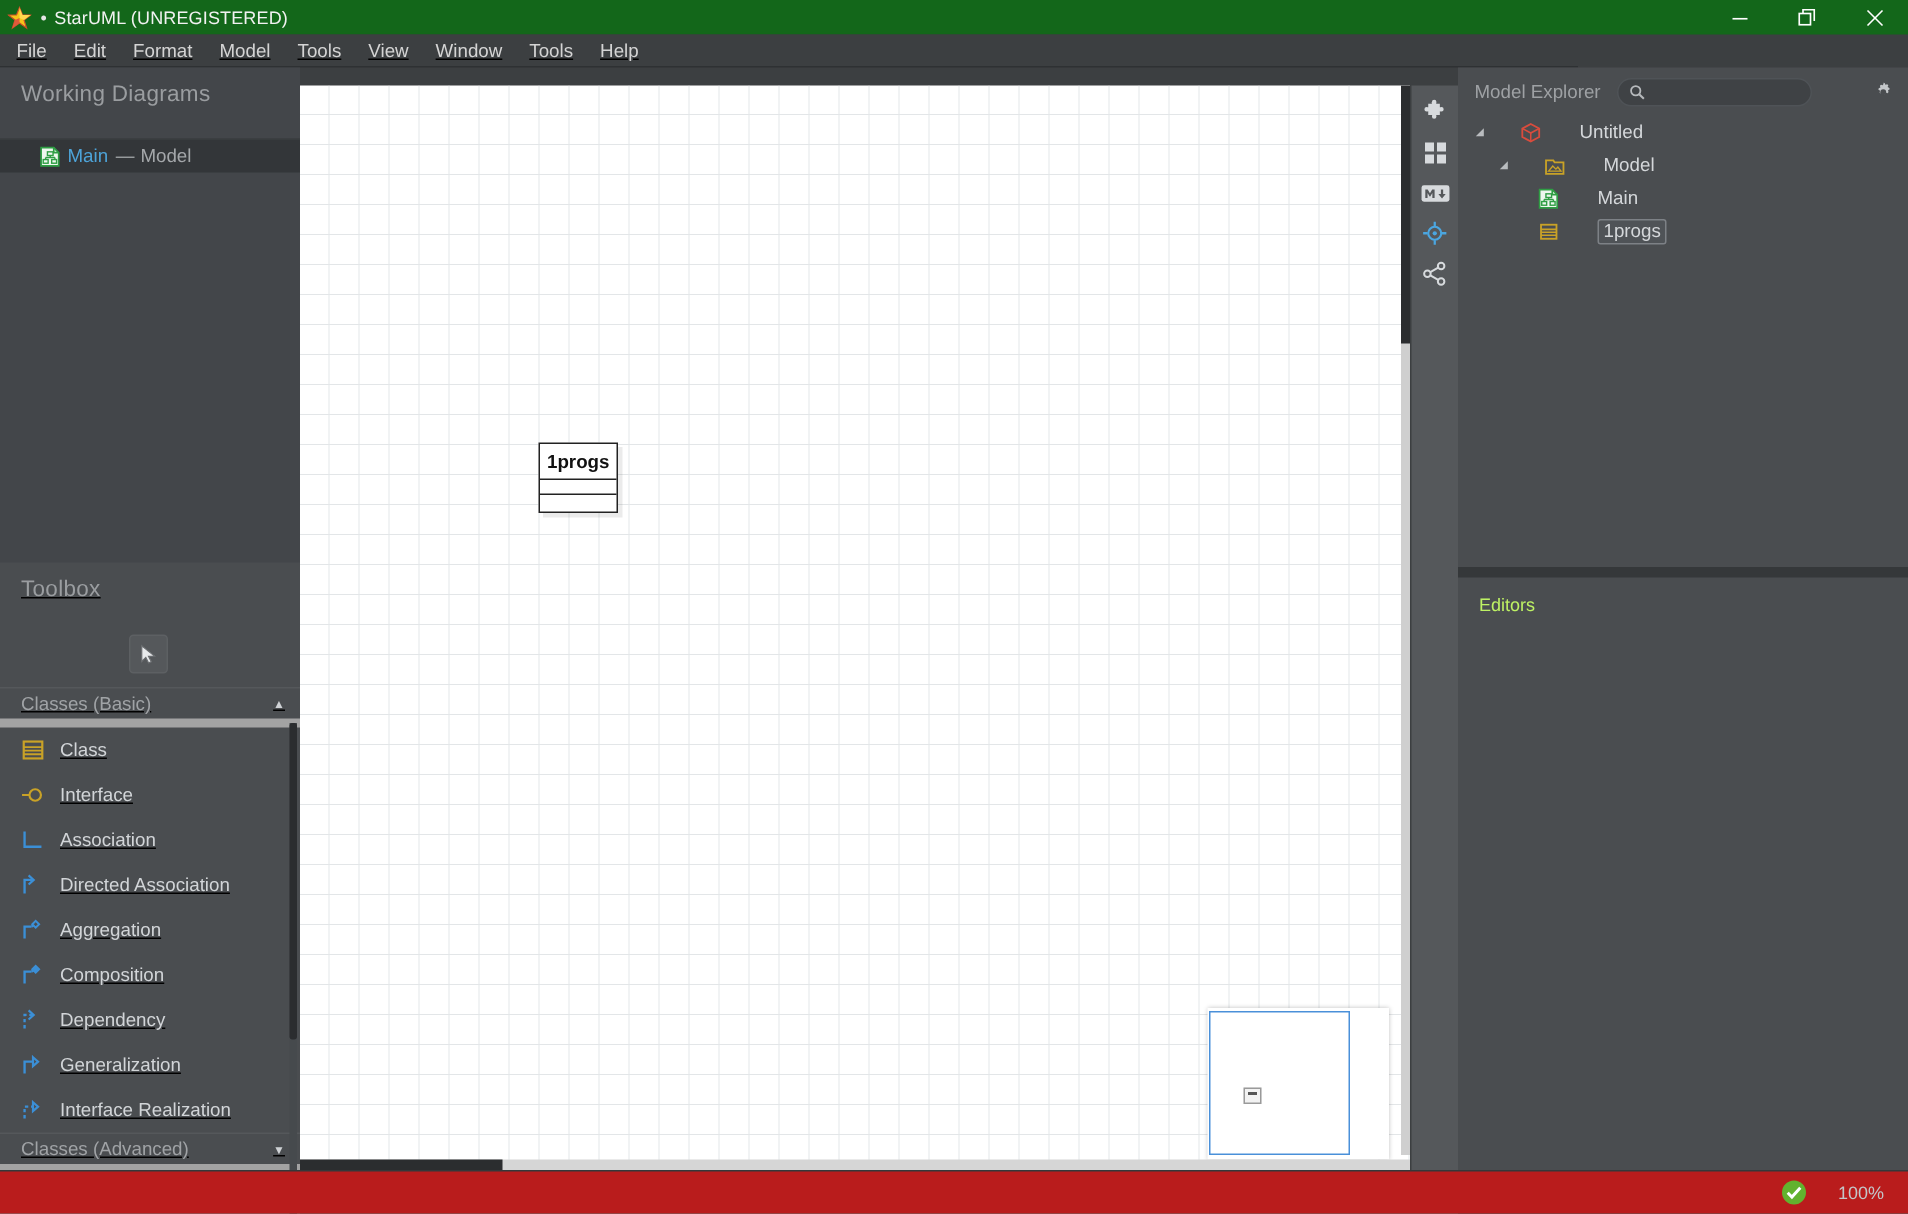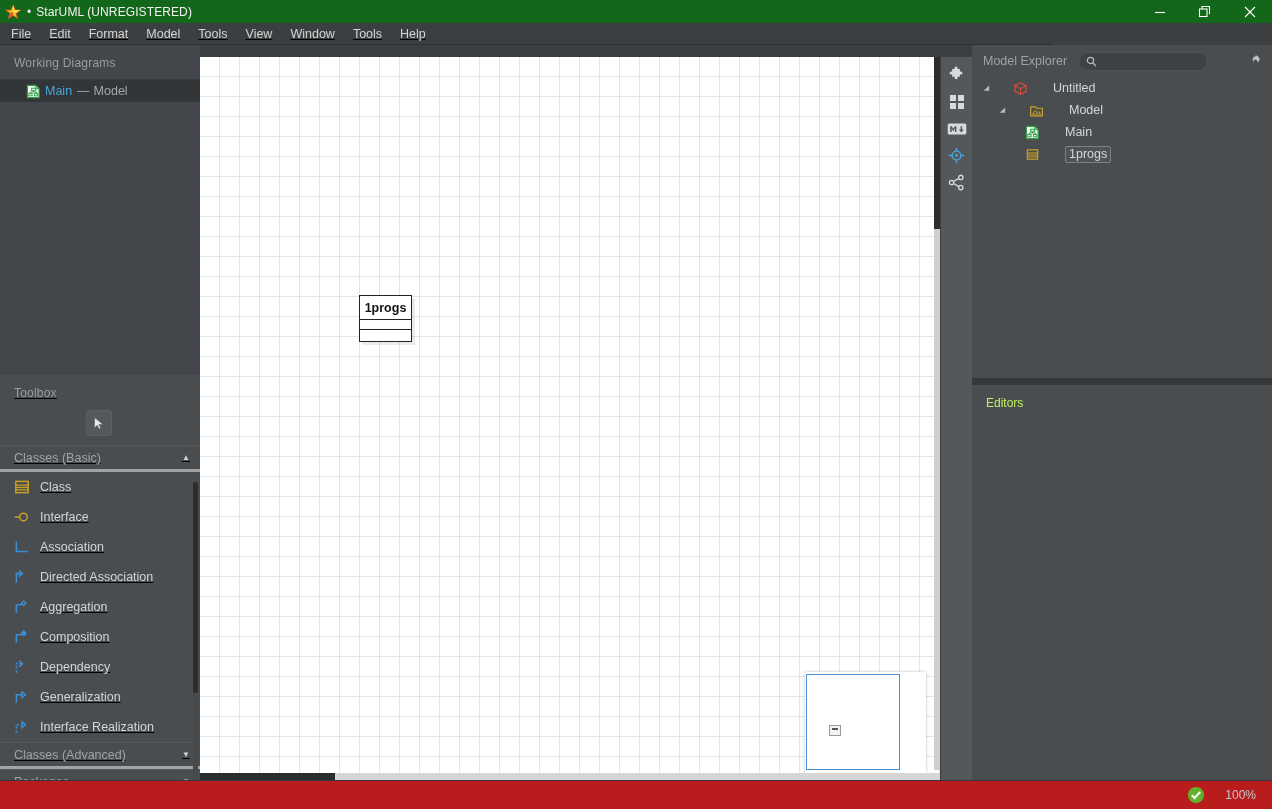--- a/index.html
+++ b/index.html
@@ -41,21 +41,21 @@
     color: #d4d4d4; font-size: 12.5px; padding: 2px 9px; line-height: 16px;
   }
   #menubar .mi:first-child { margin-left: 2px; }
 
   
   #leftbar {
     position: absolute; left: 0; top: 45px; width: 200px; height: 764px;
     background: #43464a;
   }
   .panel-title {
-    color: #9a9da0; font-size: 12px; padding: 11px 0 9px 14px; line-height: 14px;
+    color: #9a9da0; font-size: 15px; padding: 11px 0 22px 14px; line-height: 14px;
     letter-spacing: .2px;
   }
   #working-list { border-top: 1px solid #3b3e41; }
   .work-row {
     height: 22px; display: flex; align-items: center; padding-left: 26px;
     background: #333639;
   }
   .work-row .wicon { width: 15px; height: 15px; margin-right: 4px; flex: 0 0 auto; }
   .work-row .wname { color: #4da3d8; font-size: 12.5px; }
   .work-row .wsep { color: #a4a7aa; font-size: 12.5px; margin-left: 5px; }
@@ -68,21 +68,21 @@
   }
   #tool-select-row { height: 36px; position: relative; }
   #tool-select-btn {
     position: absolute; left: 86px; top: 1px; width: 26px; height: 26px;
     background: #55585b; border: 1px solid #5d6063; border-radius: 3px;
     display: flex; align-items: center; justify-content: center;
   }
   .tb-section {
     height: 27px; display: flex; align-items: center;
     padding: 0 10px 0 14px; color: #a0a3a6; font-size: 12.5px;
-    border-top: 1px solid #55585b; border-bottom: 3px solid #a3a3a3;
+    border-top: 1px solid #55585b; border-bottom: 6px solid #a3a3a3;
   }
   .tb-section .caret { margin-left: auto; font-size: 8px; color: #cfd2d5; }
   .tb-item {
     height: 30px; display: flex; align-items: center; padding-left: 13px;
     color: #d2d5d8; font-size: 12.5px;
   }
   .tb-item .ticon { width: 18px; height: 18px; margin-right: 9px; flex: 0 0 auto; }
   #toolbox-scroll {
     position: absolute; left: 193px; top: 107px; width: 5px; height: 211px;
     background: #2b2d2f; border-radius: 2px;

